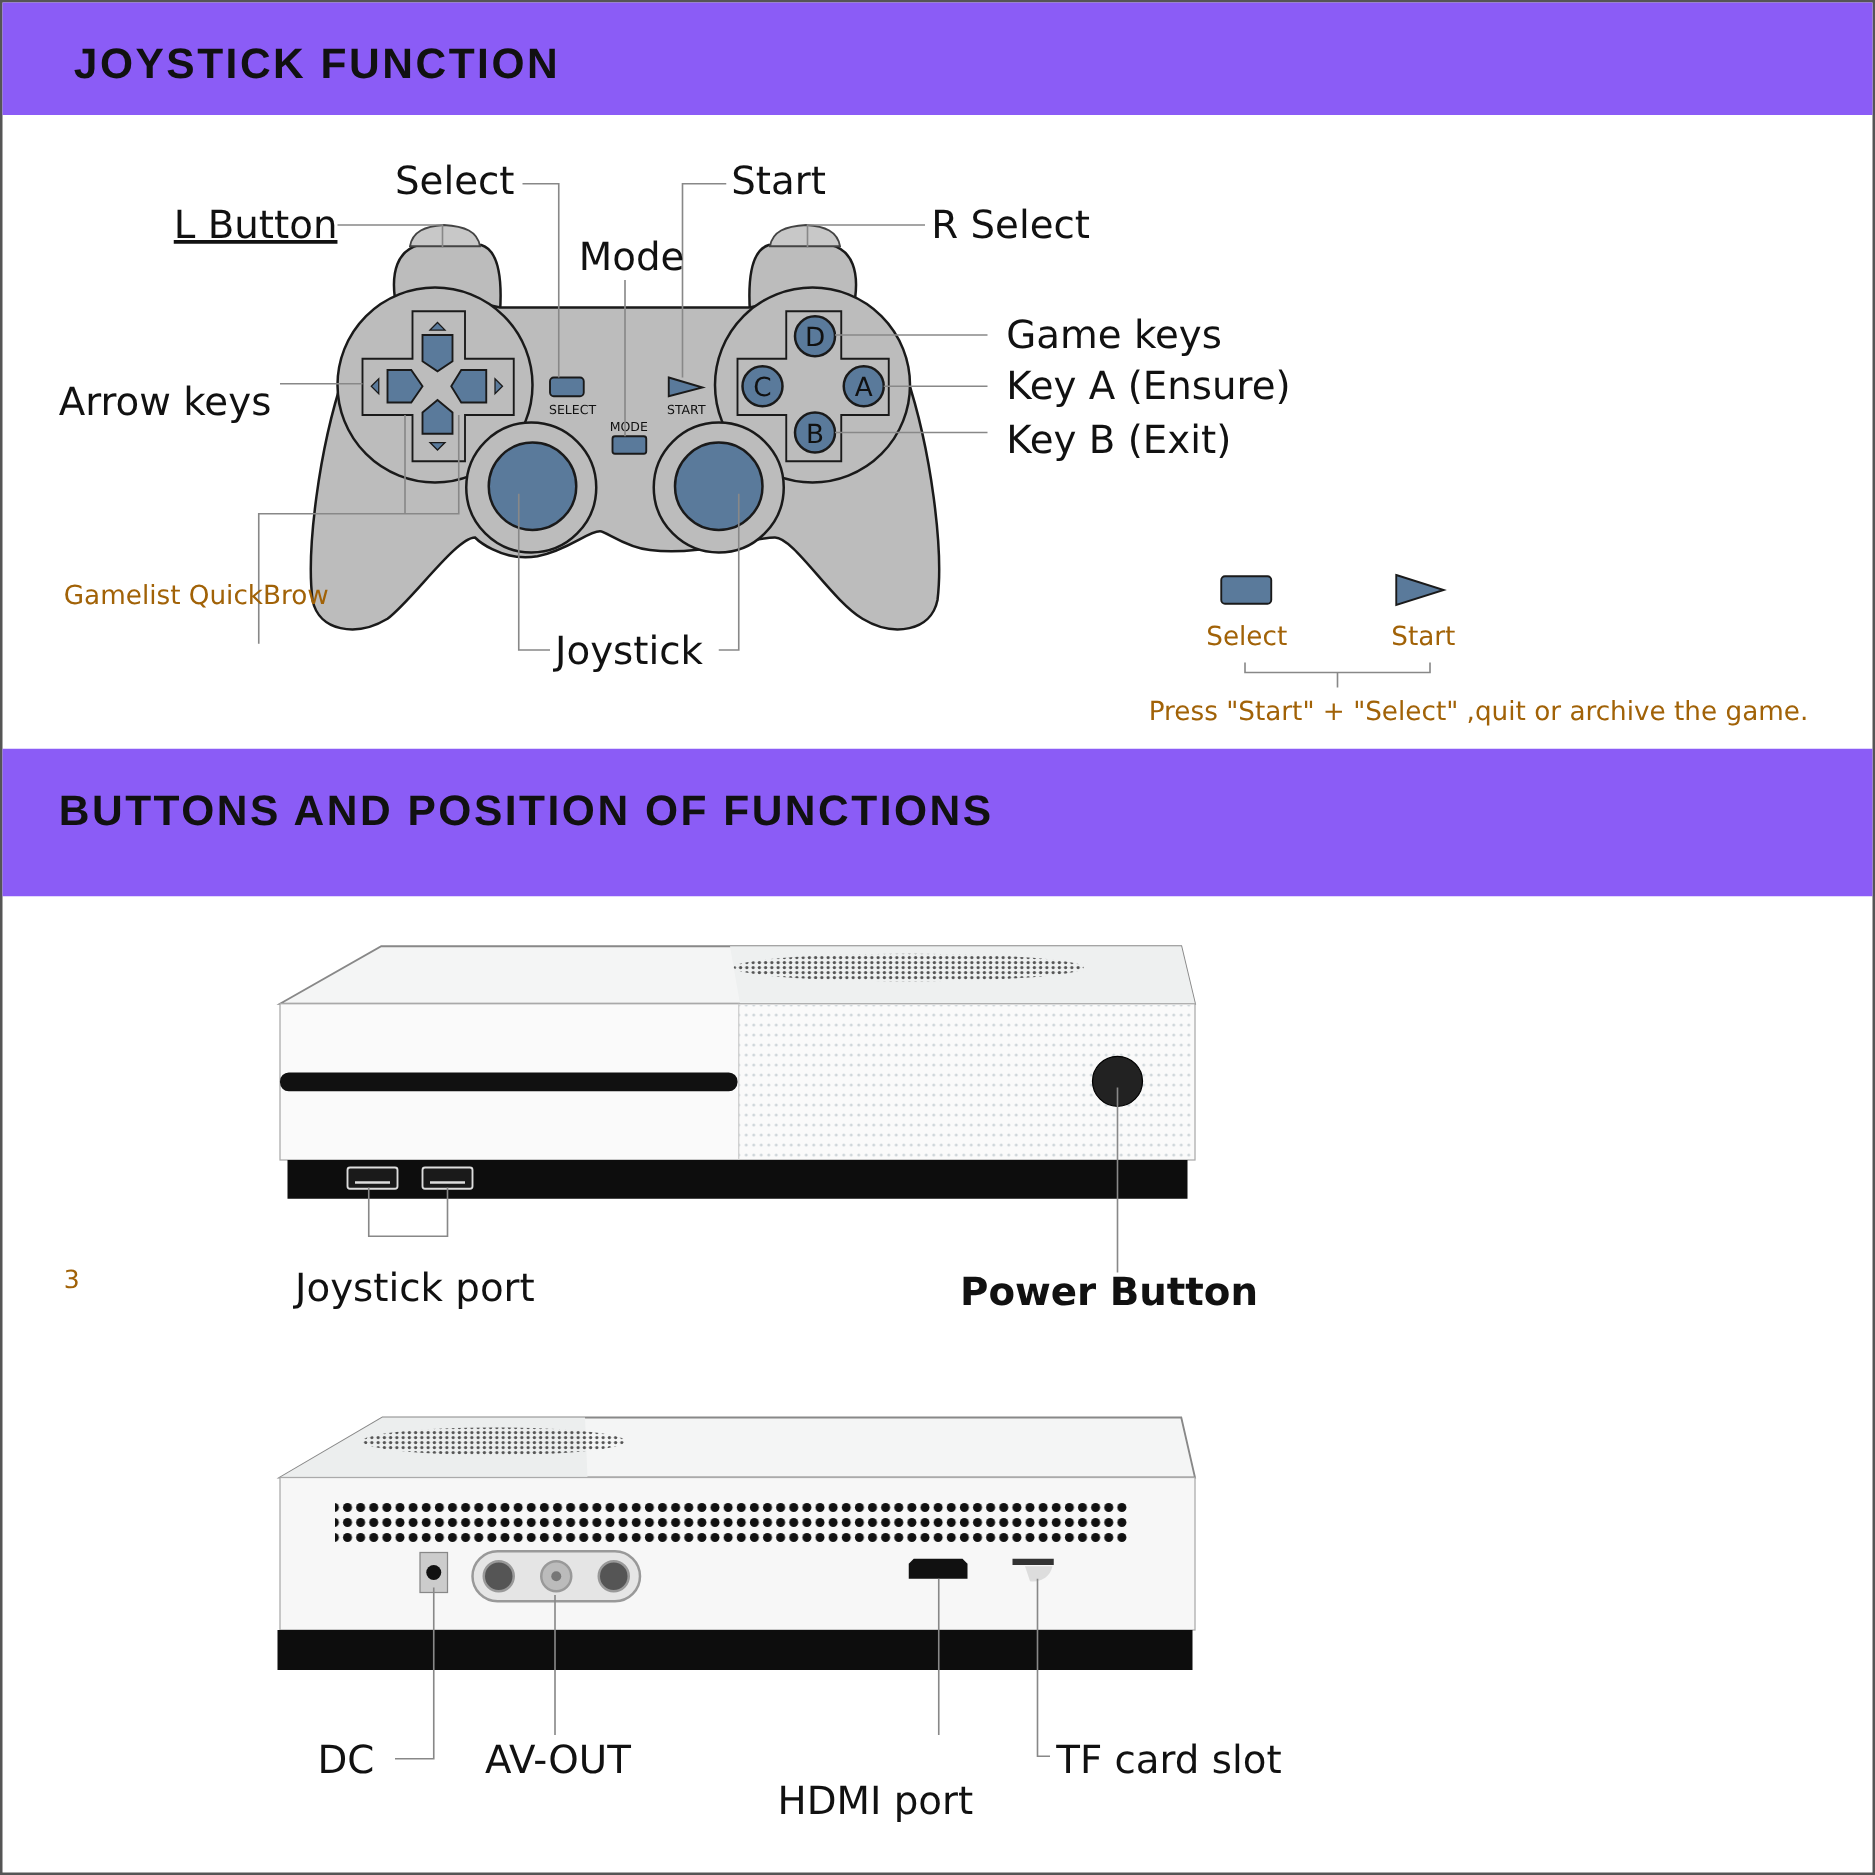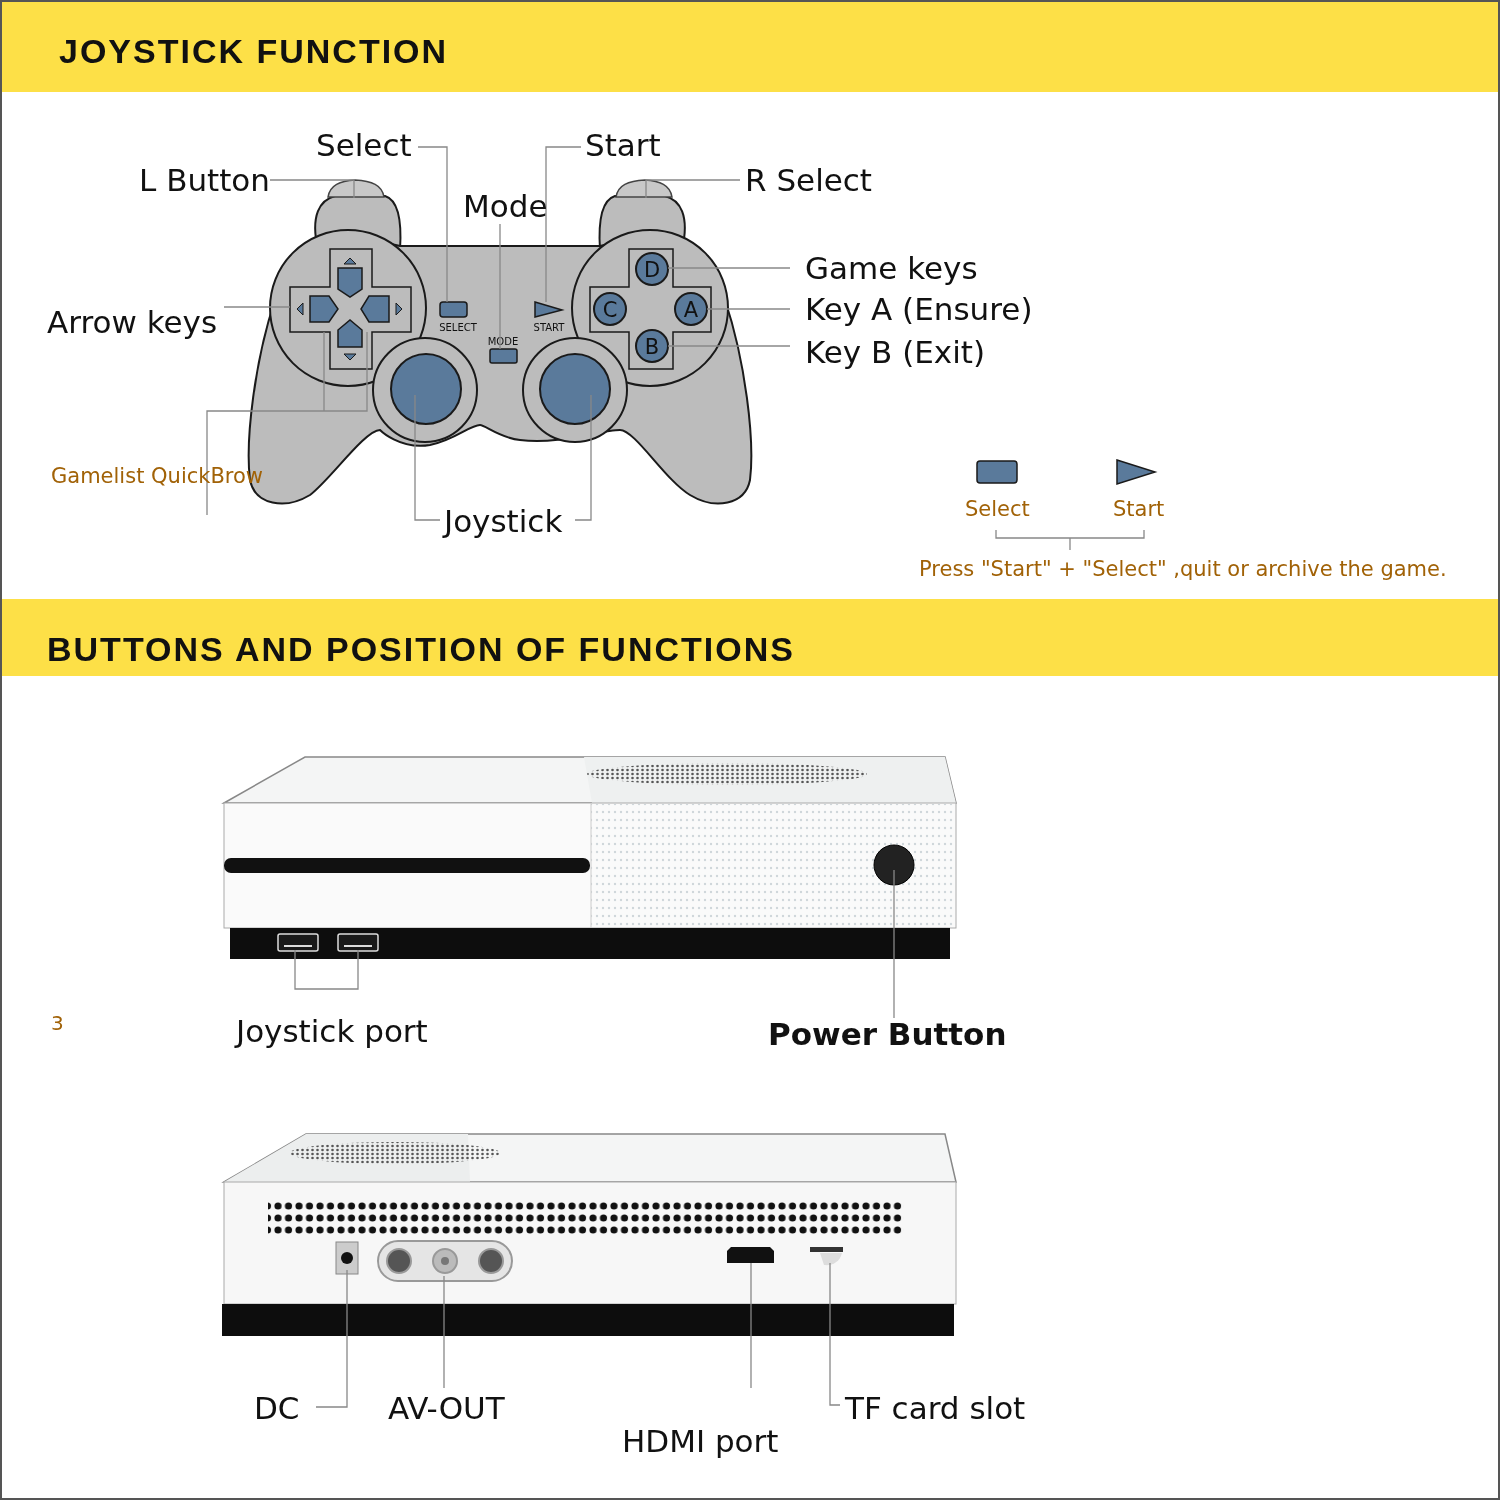--- a/index.html
+++ b/index.html
@@ -1,20 +1,20 @@
 <!DOCTYPE html>
 <html><head>
 <meta charset="utf-8">
 <style>
   html, body { margin: 0; padding: 0; background: #fff; }
   body { width: 1500px; height: 1500px; position: relative; overflow: hidden;
          font-family: "Liberation Sans", sans-serif; color: #111; }
   .frame { position: absolute; left: 0; top: 0; width: 1496px; height: 1496px;
            border: 2px solid #555; }
-  .band { position: absolute; left: 2px; width: 1496px; background: #fde047; }
+  .band { position: absolute; left: 2px; width: 1496px; background: #8b5cf6; }
   .band-title { position: absolute; font-family: "Liberation Sans", sans-serif;
                 font-weight: bold; font-size: 34px; letter-spacing: 2px; color: #111; }
   .lbl { position: absolute; font-family: "DejaVu Sans", sans-serif; font-size: 31px;
          color: #111; white-space: nowrap; line-height: 1; }
   .lbl-sm { position: absolute; font-family: "DejaVu Sans", sans-serif; font-size: 21px;
             color: #a16207; white-space: nowrap; line-height: 1; }
   svg { position: absolute; left: 0; top: 0; overflow: visible; }
 </style>
 </head>
 <body>
@@ -99,35 +99,35 @@
     <polyline points="996,530 996,538 1144,538 1144,530"></polyline>
     <polyline points="1070,538 1070,550"></polyline>
   </g>
 
   <rect x="977" y="461" width="40" height="22" rx="3" fill="#5a7a9b" stroke="#1a1a1a" stroke-width="1.5"></rect>
   <path d="M1117,460 L1155,472 L1117,484 Z" fill="#5a7a9b" stroke="#1a1a1a" stroke-width="1.5"></path>
 </svg>
 
 <div class="lbl" style="left:316px;top:130px;">Select</div>
 <div class="lbl" style="left:585px;top:130px;">Start</div>
-<div class="lbl" style="left:139px;top:165px;">L Button</div>
+<div class="lbl" style="left:139px;top:165px;text-decoration:underline;">L Button</div>
 <div class="lbl" style="left:745px;top:165px;">R Select</div>
 <div class="lbl" style="left:463px;top:191px;">Mode</div>
 <div class="lbl" style="left:47px;top:307px;">Arrow keys</div>
 <div class="lbl" style="left:805px;top:253px;">Game keys</div>
 <div class="lbl" style="left:805px;top:294px;">Key A (Ensure)</div>
 <div class="lbl" style="left:805px;top:337px;">Key B (Exit)</div>
 <div class="lbl-sm" style="left:51px;top:466px;">Gamelist QuickBrow</div>
 <div class="lbl" style="left:444px;top:506px;">Joystick</div>
 
 <div class="lbl-sm" style="left:965px;top:499px;">Select</div>
 <div class="lbl-sm" style="left:1113px;top:499px;">Start</div>
 <div class="lbl-sm" style="left:919px;top:559px;">Press "Start" + "Select" ,quit or archive the game.</div>
 
-<div class="band" style="top:599px;height:77px;">
+<div class="band" style="top:599px;height:118px;">
   <div class="band-title" style="left:45px;top:31px;">BUTTONS AND POSITION OF FUNCTIONS</div>
 </div>
 
 <svg width="1500" height="1500">
   <defs>
     <pattern id="dots" width="6" height="8" patternUnits="userSpaceOnUse">
       <circle cx="3" cy="4" r="1.2" fill="#cfd6da"></circle>
     </pattern>
     <pattern id="grill" width="5" height="4" patternUnits="userSpaceOnUse">
       <circle cx="2.5" cy="2" r="1.3" fill="#555"></circle>

